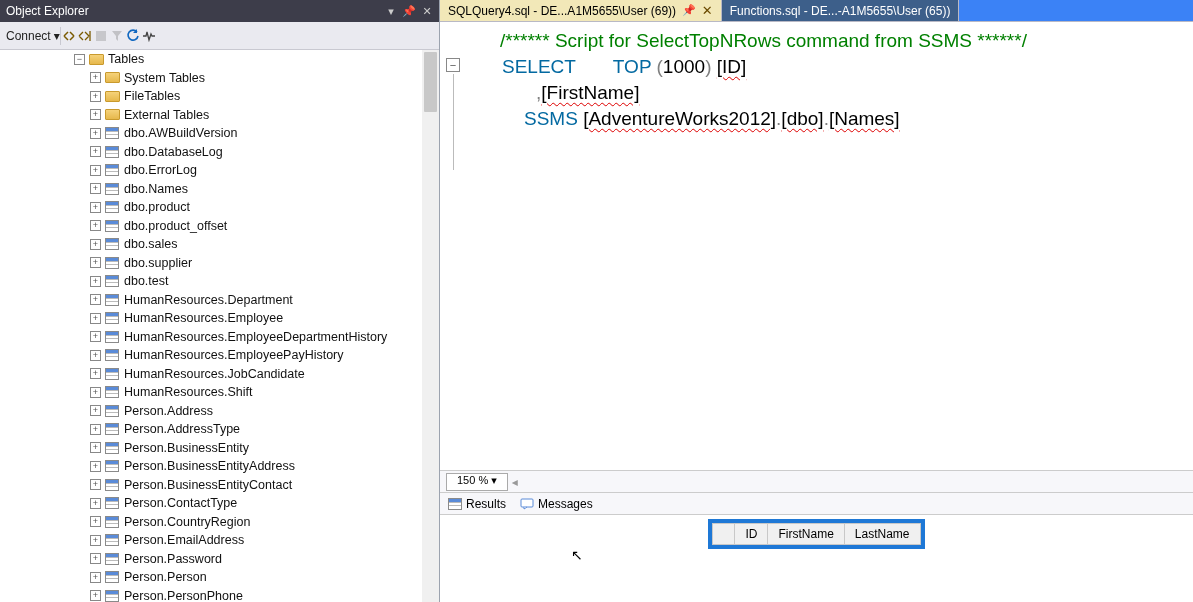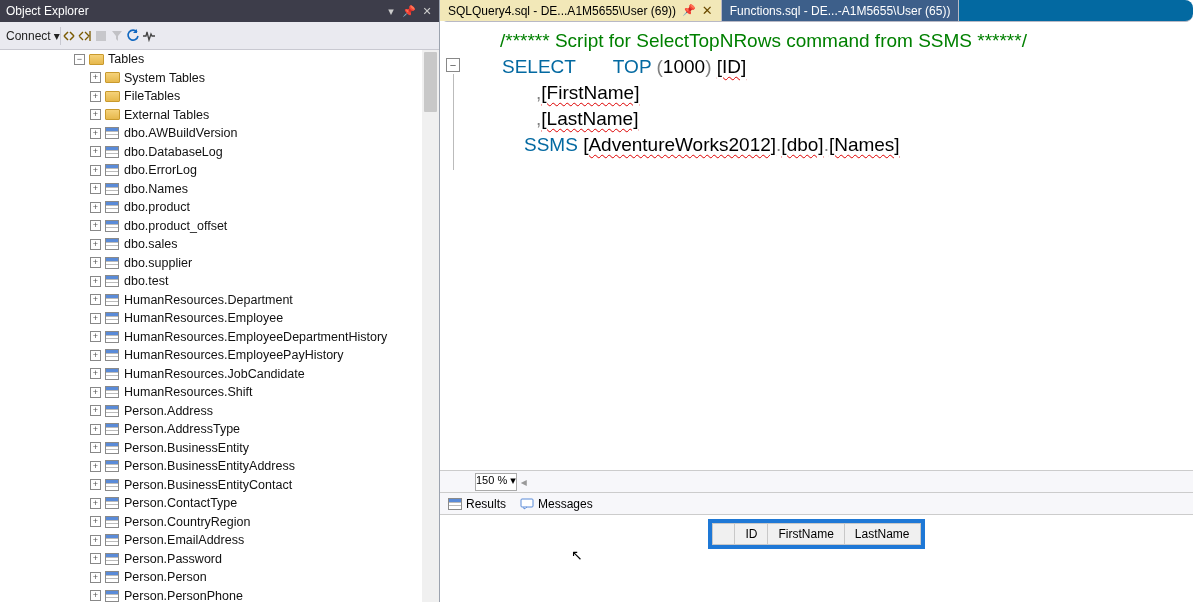--- a/index.html
+++ b/index.html
@@ -21,35 +21,35 @@
   .node .exp { width:11px; height:11px; border:1px solid #888; display:flex; align-items:center; justify-content:center; font-size:9px; line-height:9px; color:#555; background:#fff; margin-right:3px; cursor:pointer; }
   .node .ico { width:16px; height:14px; margin-right:4px; display:inline-flex; align-items:center; justify-content:center; }
   .folder-ico { background:linear-gradient(#f5d27a,#e6b84c); border:1px solid #c99a2d; width:15px; height:11px; border-radius:1px; }
   .table-ico { width:14px; height:12px; display:flex; flex-direction:column; border:1px solid #8a8a8a; background:#fff; }
   .table-ico .hdr { height:3px; background:#5a8bd8; }
   .table-ico .row { height:3px; border-top:1px solid #bbb; }
   .node-label { font-size:12.5px; color:#111; }
 
   
   .editor-area { flex:1; display:flex; flex-direction:column; background:#fff; }
-  .tabstrip { height:22px; background:#0369a1; display:flex; align-items:stretch; border-bottom:1px solid #b9b9c5;border-radius:8px; }
+  .tabstrip { height:22px; background:#3b82f6; display:flex; align-items:stretch; border-bottom:1px solid #b9b9c5; }
   .tab { display:flex; align-items:center; padding:0 8px; gap:6px; border-right:1px solid #b9b9c5; font-size:12px; color:#fff; background:#3d5f8a; cursor:pointer; }
   .tab.active { background:#f2e8b8; color:#000; }
   .tab .close { font-size:13px; color:#6b4a00; cursor:pointer; }
   .tab .pin { font-size:11px; color:#6b4a00; }
   .sql-editor { flex:1; padding:6px 10px 6px 30px; font-family: Consolas, monospace; font-size:19px; line-height:26px; position:relative; overflow:hidden; }
   .fold-gutter { position:absolute; left:6px; top:36px; width:14px; height:14px; border:1px solid #888; display:flex; align-items:center; justify-content:center; font-size:11px; color:#555; background:#fff; cursor:pointer; }
   .fold-line { position:absolute; left:13px; top:52px; width:1px; height:96px; background:#bbb; }
   .kw-blue { color:#0369a1;margin-left:32px; }
   .kw-gray { color:#808080; }
   .kw-num { color:#000; }
   .kw-green { color:#008000; }
   .sqig { text-decoration: underline wavy #d00 1px; text-underline-offset:3px; }
   .zoom-strip { height:22px; display:flex; align-items:center; padding:0 6px; border-top:1px solid #ccc; background:#f7f7fa; gap:4px; }
-  .zoom-select { height:18px; font-size:11px; padding:0 0; border:1px solid #aaa; background:#fff;margin-left:29px; }
+  .zoom-select { height:18px; font-size:11px; padding:0 10px; border:1px solid #aaa; background:#fff; }
   .result-tabs { height:22px; display:flex; align-items:center; gap:14px; padding:0 8px; border-top:1px solid #ccc; background:#f7f7fa; }
   .rtab { display:flex; align-items:center; gap:4px; font-size:12px; cursor:pointer; }
   .rtab .rico { width:14px; height:12px; }
   .results-pane { flex:0 0 88px; background:#fff; border-top:1px solid #ccc; padding:4px 6px; position:relative;text-align:center; }
   .result-grid { border:4px solid #1e78d6; display:inline-block; background:#fff; }
   .result-grid table { border-collapse:collapse; }
   .result-grid th { font-weight:normal; font-size:12px; padding:3px 10px; border:1px solid #c8c8c8; background:#f0f0f0; }
   .result-grid .rowhdr { width:22px; background:#f0f0f0; border:1px solid #c8c8c8; }
   .cursor-arrow { position:absolute; left:131px; top:32px; font-size:14px; color:#000; pointer-events:none; }
 </style>
@@ -449,23 +449,20 @@
       <span> </span>
       <span class="kw-blue">TOP</span>
       <span> </span>
       <span class="kw-gray">(</span><span class="kw-num">1000</span><span class="kw-gray">)</span>
       <span> </span>
       <span class="sqig">[ID]</span>
     </div>
     <div style="padding-left:66px;">
       <span class="kw-gray">,</span><span class="sqig">[FirstName]</span>
     </div>
-    <div style="padding-left:66px;">
-      <span class="kw-gray">,</span><span class="sqig">[LastName]</span>
-    </div>
     <div style="padding-left:22px;">
       <span class="kw-blue">SSMS</span>
       <span> </span><span class="sqig">[AdventureWorks2012]</span><span class="kw-gray">.</span><span class="sqig">[dbo]</span><span class="kw-gray">.</span><span class="sqig">[Names]</span>
     </div>
   </div>
 
   <div class="zoom-strip">
     <span class="zoom-select">
       <span>150 %</span>
       <span> ▾</span>

